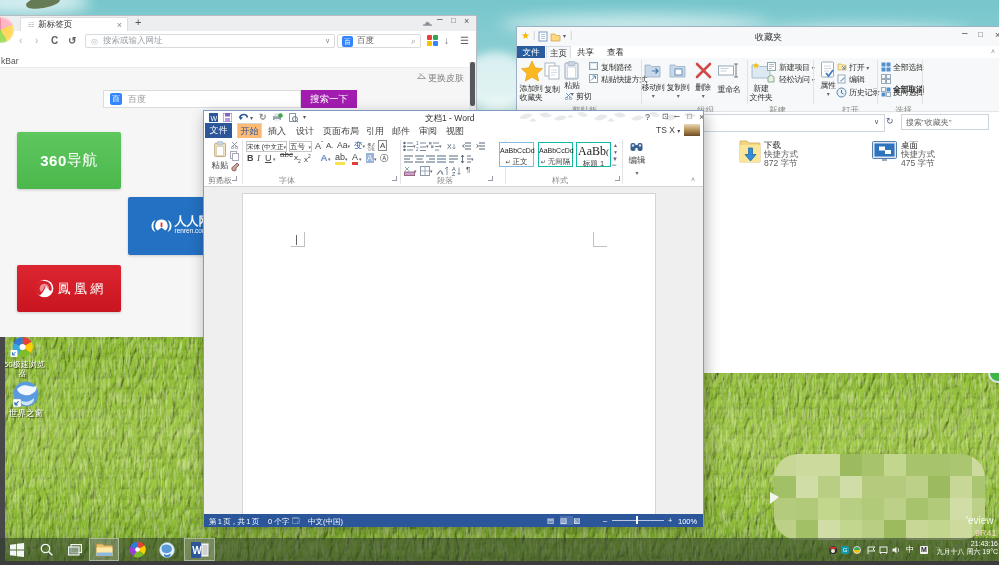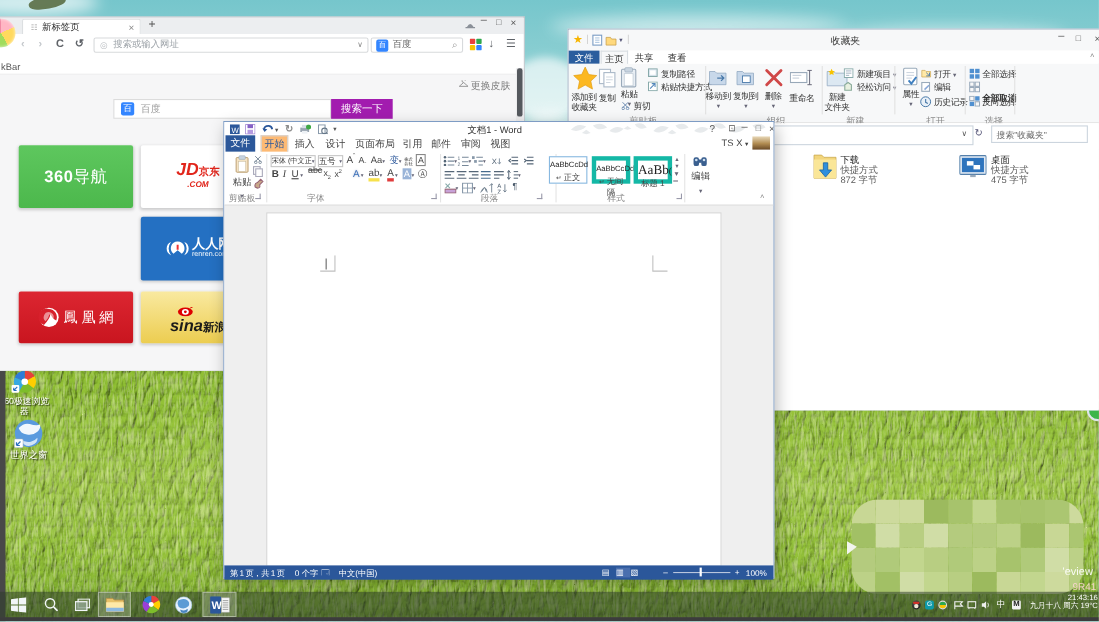--- a/index.html
+++ b/index.html
@@ -35,21 +35,21 @@
 
 #explorer{z-index:4;left:516px;top:26px;width:486px;height:347px;border:1px solid #9eb0c4;background:#fff;}
 .x8{font-size:8px;color:#333;letter-spacing:-0.3px;}
 .xgl{position:absolute;top:47px;font-size:8.5px;color:#8a8a8a;}
 .xsep{position:absolute;top:2px;height:44px;width:1px;background:#e2e2e2;}
 
 #word{z-index:5;left:203px;top:110px;width:501px;height:416px;border:1px solid #7e9cc4;background:#fff;box-shadow:2px 5px 14px rgba(0,0,0,.3);}
 .wtab{position:absolute;top:2px;font-size:9px;color:#444;}
 .wgl{position:absolute;top:37px;font-size:8px;color:#8a8a8a;}
 .wsep{position:absolute;top:2px;height:44px;width:1px;background:#e4e4e4;}
-.sbox{position:absolute;top:4px;width:35px;height:25px;background:#fff;border:4px solid #14b8a6;font-size:8px;text-align:center;color:#333;}
+.sbox{position:absolute;top:4px;width:35px;height:25px;background:#fff;border:1px solid #14b8a6;font-size:8px;text-align:center;color:#333;}
 .ic{position:absolute;}
 </style></head>
 <body>
 <div id="screen">
   <div id="sky"></div>
   <div class="cloud" style="left:500px;top:14px;width:270px;height:20px;opacity:.8;"></div>
   <div class="cloud" style="left:760px;top:24px;width:210px;height:17px;opacity:.75;"></div>
   <div class="cloud" style="left:560px;top:32px;width:130px;height:13px;opacity:.6;"></div>
   <div class="cloud" style="left:-40px;top:-10px;width:130px;height:24px;"></div>
   <div class="cloud" style="left:462px;top:52px;width:68px;height:58px;opacity:.95;filter:blur(4px);"></div>
@@ -179,52 +179,37 @@
       </div>
     <div id="bpage">
       <svg class="abs" style="left:417px;top:5px;" width="9" height="8" viewBox="0 0 9 8">
           <path d="M4.5 2 a1.5 1.5 0 1 1 1.5 -1.5 M4.5 2 L.5 5.5 h8 z" fill="none" stroke="#999" stroke-width=".9"></path>
         </svg>
       <div class="abs" style="left:428px;top:4px;font-size:9px;color:#808080;">更换皮肤</div>
       <div class="abs" style="left:103px;top:22px;width:198px;height:18px;background:#fff;border:1px solid #dcdcdc;font-size:9px;color:#9a9a9a;display:flex;align-items:center;"><span style="width:12px;height:12px;background:#3385ff;border-radius:2px;margin:0 6px;display:inline-block;color:#fff;font-size:8px;text-align:center;line-height:12px;">百</span>百度</div>
       <div class="abs" style="left:301px;top:22px;width:56px;height:18px;background:#a21caf;color:#fff;font-size:9.5px;display:flex;align-items:center;justify-content:center;">搜索一下</div>
 
       <div class="tile" style="left:17px;top:64px;height:57px;background:linear-gradient(180deg,#5ec75e,#4cb84c);color:#fff;font-size:15px;letter-spacing:.5px;"><b>360</b>导航</div>
-      <div class="tile" style="left:128px;top:64px;height:57px;background:#fff;">
-        <div style="text-align:center;line-height:9px;"><span style="color:#e1251b;font-weight:bold;font-size:16px;font-style:italic;">JD</span><span style="color:#e1251b;font-size:9.5px;font-weight:bold;">京东</span><br><span style="color:#e1251b;font-size:7.5px;font-weight:bold;font-style:italic;">.COM</span></div>
-      </div>
       <div class="tile" style="left:128px;top:129px;height:58px;background:#2470c2;color:#fff;">
         <svg width="23" height="16" viewBox="0 0 23 16" style="margin-right:2px;">
           <path d="M5.5 2 a6.5 6.5 0 0 0 0 12 a9.5 9.5 0 0 1 -2.2 -6 a9.5 9.5 0 0 1 2.2 -6z" fill="#fff"></path>
           <path d="M17.5 2 a6.5 6.5 0 0 1 0 12 a9.5 9.5 0 0 0 2.2 -6 a9.5 9.5 0 0 0 -2.2 -6z" fill="#fff"></path>
           <path d="M11.5 1.5 a6.2 6.2 0 0 1 3.8 11.1 l-3.8 -3.1 l-3.8 3.1 a6.2 6.2 0 0 1 3.8 -11.1z" fill="#fff"></path>
           <path d="M11.5 4.5 v4.5" stroke="#e33" stroke-width="1.8"></path>
         </svg>
         <span style="font-size:12px;font-weight:bold;line-height:8px;">人人网<br><span style="font-weight:normal;font-size:6.5px;">renren.com</span></span>
         </div>
       <div class="tile" style="left:17px;top:197px;height:47px;background:linear-gradient(180deg,#dc2631,#c9151f);color:#fff;">
         <svg width="19" height="19" viewBox="0 0 20 20" style="margin-right:4px;">
           <circle cx="10" cy="10" r="9.3" fill="#fff"></circle>
           <path d="M10 2 a8 8 0 0 1 7 11 q-3.5 -1.5 -5.5 -6 q-.8 4.5 -6.3 10.3 a8 8 0 0 1 4.8 -15.3z" fill="#d7202c"></path>
           <path d="M10 5 a5 5 0 0 1 4.5 6.5 q-2.5 -1.5 -4 -4.5 q-.5 3 -3.8 6.8 a5 5 0 0 1 3.3 -8.8z" fill="#fff" opacity=".5"></path>
         </svg>
           <span style="font-size:13px;font-family:'Liberation Serif',serif;">鳳 凰 網</span>
         </div>
-      <div class="tile" style="left:128px;top:197px;height:47px;background:linear-gradient(180deg,#f9e9a0,#eccd50);">
-        <div class="abs" style="right:0px;top:4px;background:#fdf8e2;border-radius:5px 0 0 5px;font-size:7px;color:#b00;padding:1px 3px 1px 5px;">最新</div>
-        <div style="text-align:center;">
-          <svg width="15" height="9" viewBox="0 0 16 10" style="margin-left:-22px;">
-              <ellipse cx="8" cy="5" rx="7.5" ry="4.5" fill="#d00"></ellipse>
-              <ellipse cx="8" cy="5" rx="3.5" ry="3" fill="#fff"></ellipse>
-              <circle cx="8" cy="5" r="1.4" fill="#d00"></circle>
-              <path d="M13 1 l2.5 -1" stroke="#d00"></path>
-            </svg>
-          <div style="font-size:15px;font-weight:bold;font-style:italic;color:#1a1a1a;line-height:10px;margin-top:-1px;">sina<span style="font-style:normal;font-size:10.5px;">新浪</span></div>
-        </div>
-      </div>
     </div>
   </div>
 
   <div class="win" id="explorer">
     <div class="abs" style="left:0;top:0;width:100%;height:19px;background:#f7f8f9;">
       <span class="abs" style="left:4px;top:3px;color:#f7b500;font-size:10px;">★</span>
       <span class="abs" style="left:16px;top:3px;color:#ccc;font-size:9px;">|</span>
       <svg class="abs" style="left:21px;top:4px;" width="10" height="11">
           <rect x="1" y="1" width="8" height="9" fill="#fff" stroke="#7a9cc4"></rect>
           <path d="M3 3.5 h4 M3 5.5 h4 M3 7.5 h4" stroke="#9ab8d8" stroke-width=".8"></path>

